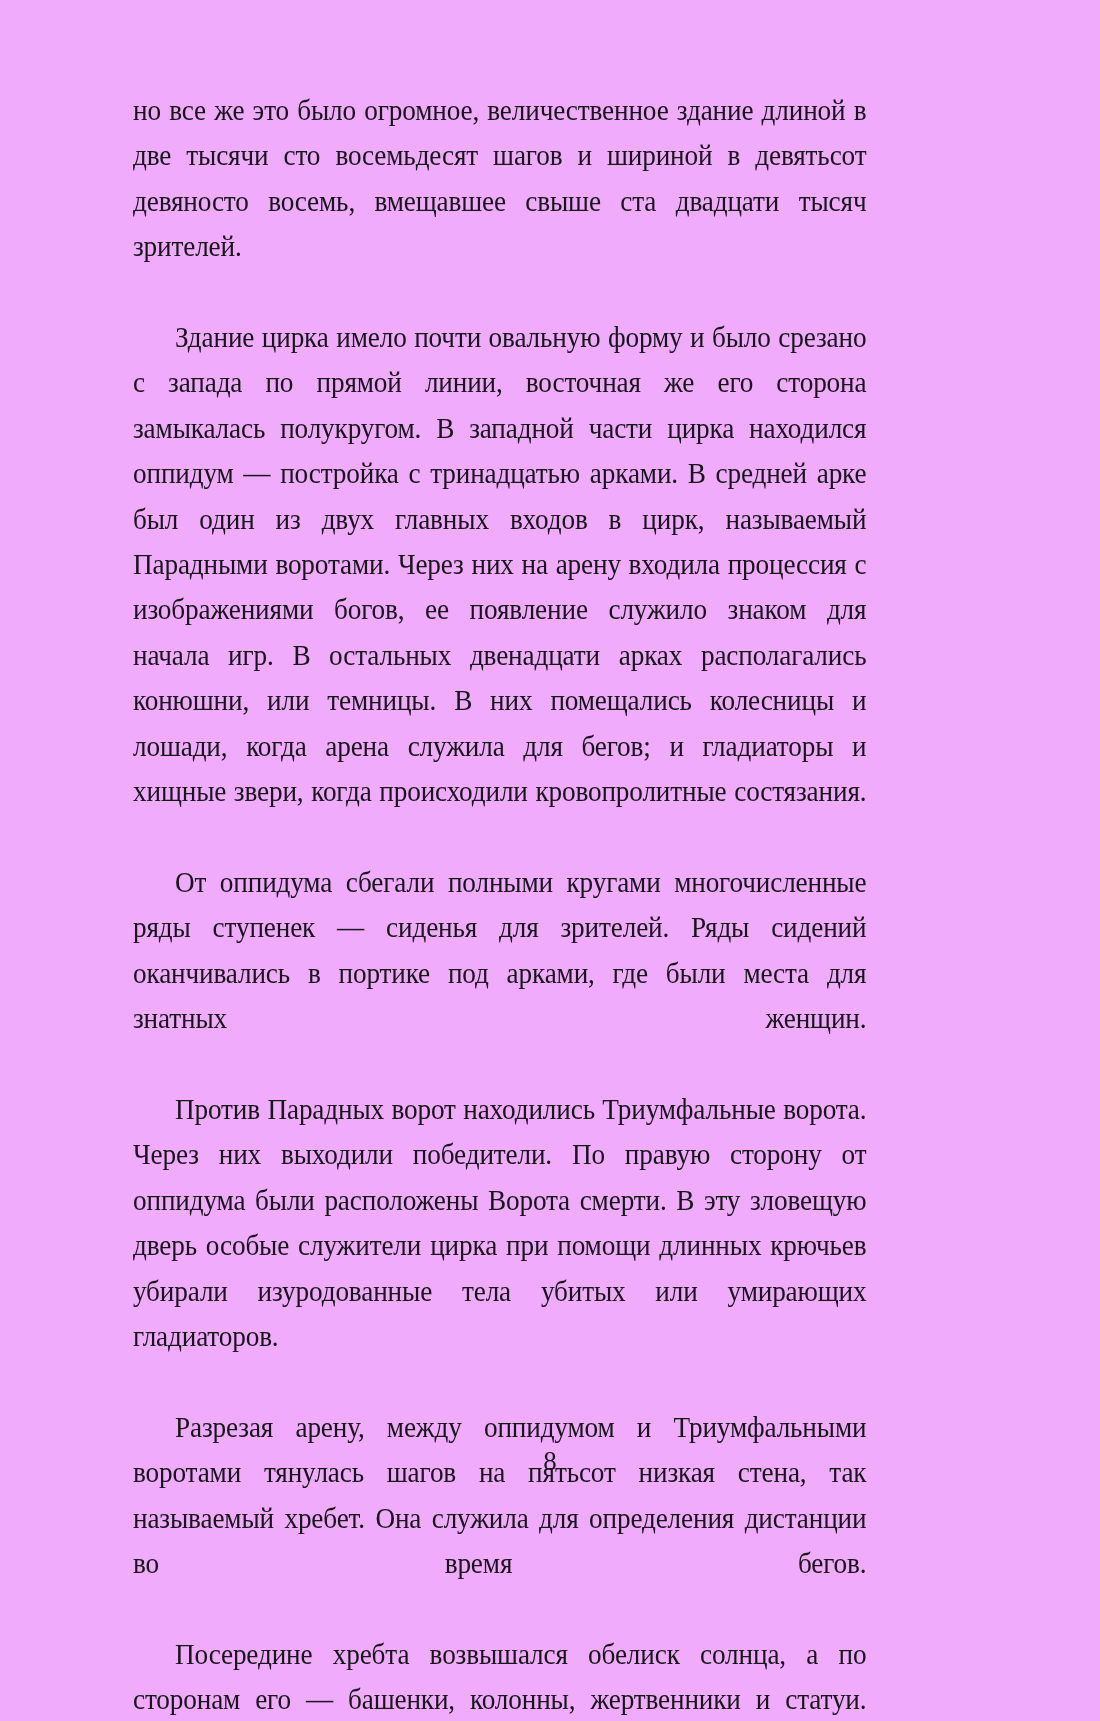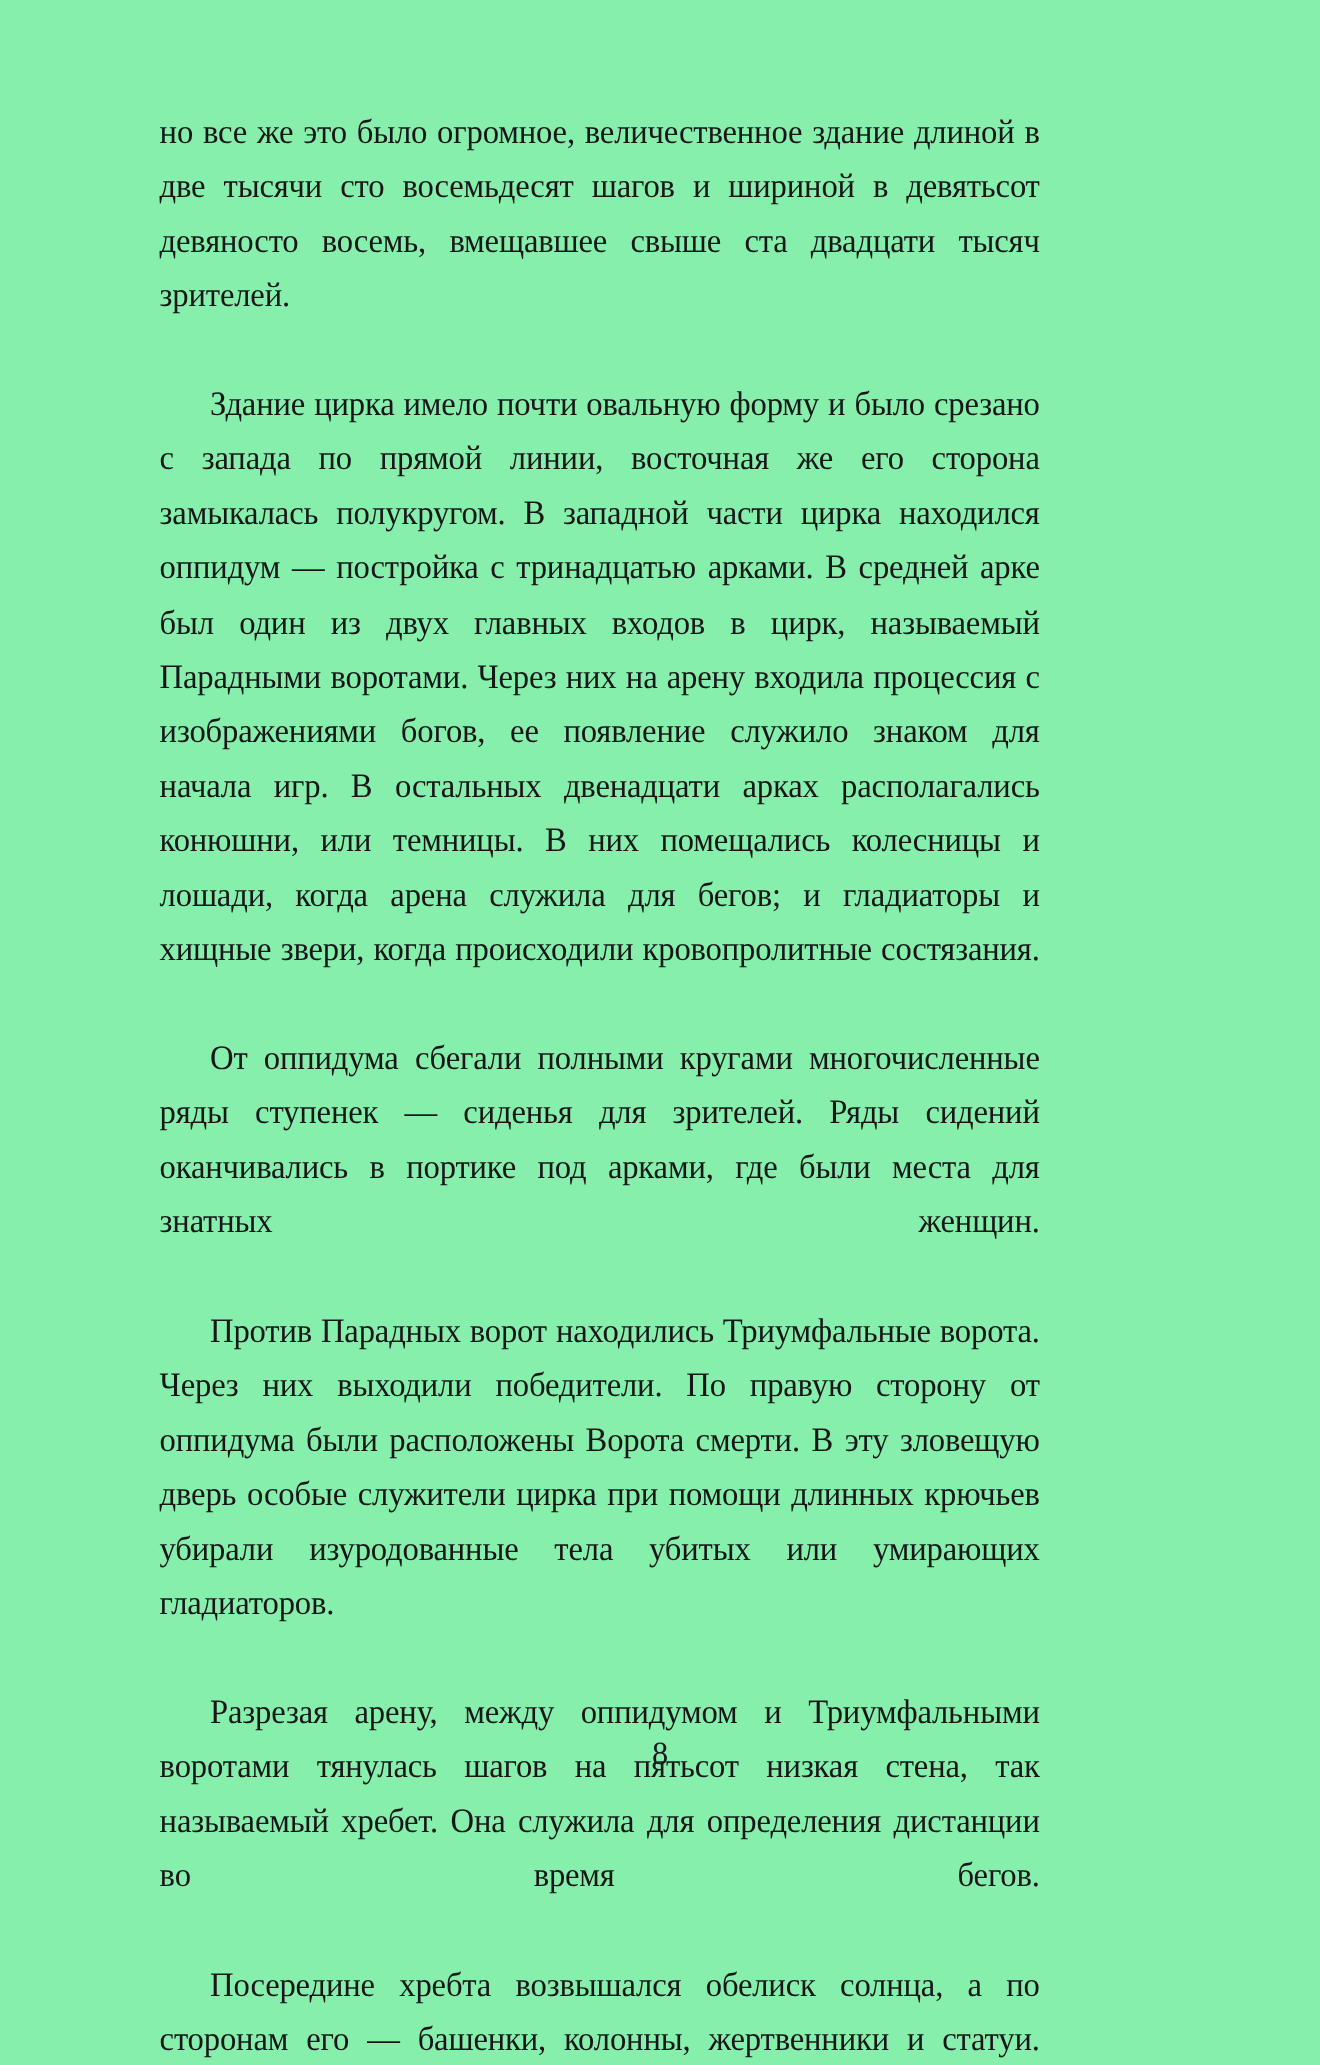--- a/index.html
+++ b/index.html
@@ -5,21 +5,21 @@
   html, body {
     margin: 0;
     padding: 0;
     background: #ffffff;
   }
   #page {
     position: relative;
     width: 1100px;
     height: 1721px;
     margin: 0 auto;
-    background: #86efac;
+    background: #f0abfc;
     overflow: hidden;
   }
   #text-column {
     position: absolute;
     left: 133px;
     top: 88px;
     width: 768px;
   }
   .para {
     margin: 0;

